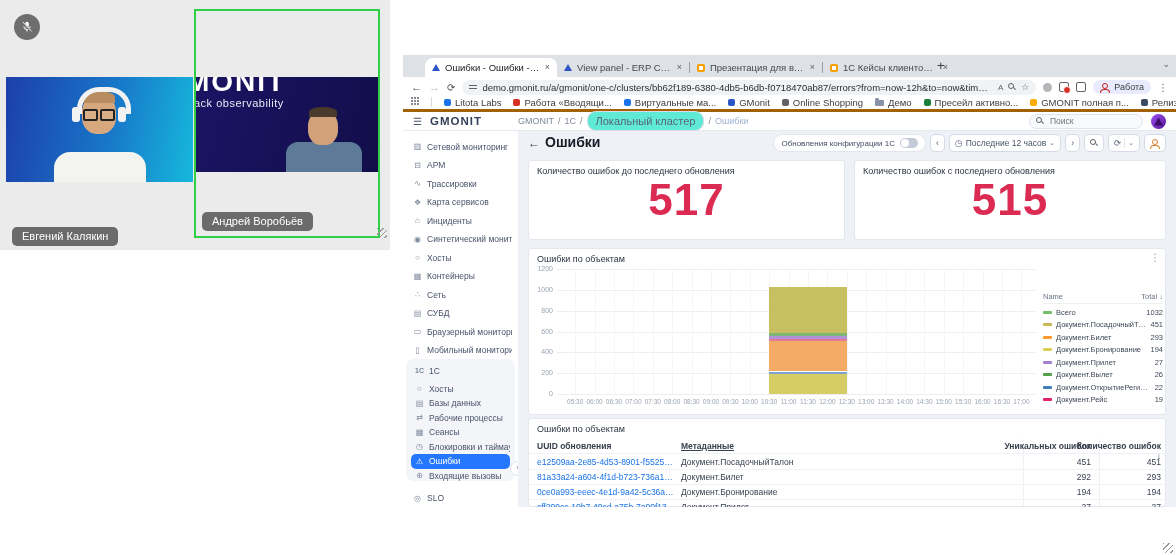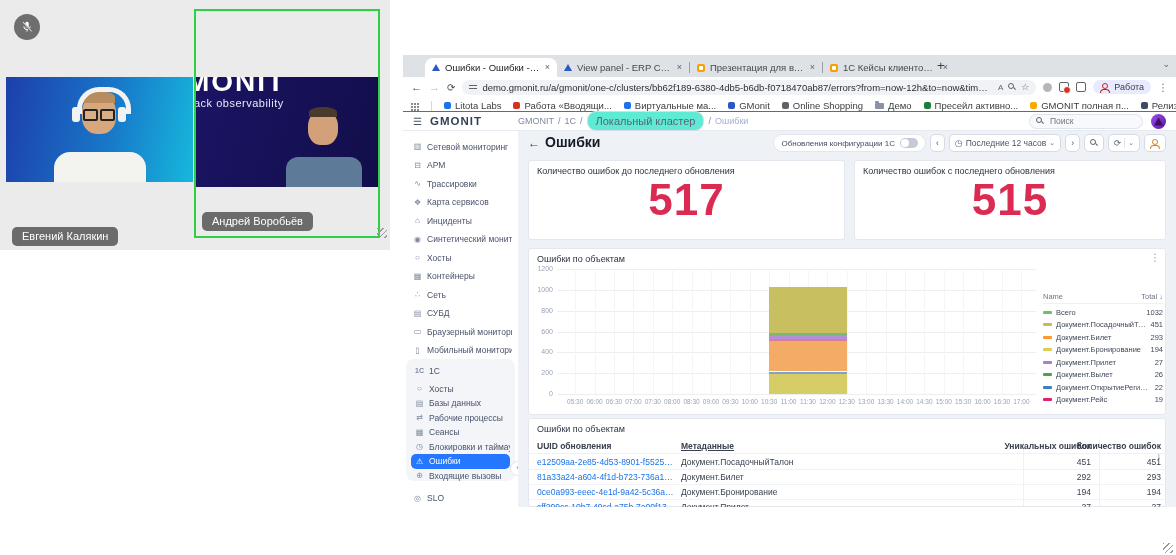--- a/index.html
+++ b/index.html
@@ -5,21 +5,21 @@
   html,body{margin:0;padding:0;background:#fff;}
   #root{position:relative;width:1176px;height:555px;background:#fff;overflow:hidden;
         font-family:"Liberation Sans",sans-serif;-webkit-font-smoothing:antialiased;}
   
   .meet{position:absolute;left:0;top:0;width:390px;height:250px;background:#ebebeb;}
   .tile{position:absolute;top:8px;height:241px;}
   .tile1{left:6px;width:187px;}
   .tile2{left:194px;top:9px;width:182px;height:225px;border:2px solid #2fd046;background:#ebebeb;}
   .video1{position:absolute;left:0;top:69px;width:187px;height:105px;overflow:hidden;
           background:linear-gradient(100deg,#1d3faa 0%,#1877c9 55%,#16b8dc 100%);}
-  .video2{position:absolute;left:0;top:66px;width:182px;height:110px;overflow:hidden;
+  .video2{position:absolute;left:0;top:66px;width:182px;height:95px;overflow:hidden;
           background:linear-gradient(105deg,#1b1464 0%,#120e4a 100%);}
   .vline1{position:absolute;left:-10px;top:-11px;color:#fff;font-size:28px;font-weight:bold;letter-spacing:2px;}
   .vline2{position:absolute;left:-2px;top:20px;color:#e8e9f5;font-size:11px;letter-spacing:.5px;}
   .name-chip{position:absolute;bottom:5px;left:6px;background:rgba(95,95,95,.92);color:#fff;
              font-size:11px;padding:3px 10px 4px;border-radius:5px;white-space:nowrap;}
   .tile1 .name-chip{bottom:3px;left:6px;}
   .mic-off{position:absolute;left:8px;top:6px;width:26px;height:26px;border-radius:50%;
            background:#6e6e6e;display:flex;align-items:center;justify-content:center;z-index:3;}
   
   .p-head{position:absolute;border-radius:46% 46% 42% 42%;background:#d7a87d;}
@@ -72,21 +72,21 @@
         padding:0 7px;flex:none;cursor:pointer;}
   .chip span{font-size:9px;color:#3c4043;}
   .po{width:10px;height:9px;flex:none;}
   .po i{display:block;}
   .po .h{width:4px;height:4px;border:1px solid #c5221f;border-radius:50%;margin:0 auto;}
   .po .b{width:8px;height:3px;border:1px solid #c5221f;border-bottom:none;border-radius:4px 4px 0 0;margin:0 auto;}
   .po.orange .h{border-color:#d9822b;}
   .po.orange .b{border-color:#d9822b;}
   .kebab{font-size:10px;color:#5f6368;cursor:pointer;}
   .bookbar{position:absolute;left:0;top:42px;width:773px;height:15px;background:#fff;display:flex;
-           align-items:flex-end;gap:12px;padding:0 8px;box-sizing:border-box;border-bottom:1px solid #a16207;overflow:hidden;}
+           align-items:flex-start;gap:12px;padding:0 8px;box-sizing:border-box;border-bottom:3px solid #a16207;overflow:hidden;}
   .dots9{width:8px;height:8px;position:relative;flex:none;cursor:pointer;}
   .dots9::before{content:"";position:absolute;left:0;top:0;width:2px;height:2px;background:#5f6368;border-radius:50%;
      box-shadow:3px 0 0 #5f6368,6px 0 0 #5f6368,0 3px 0 #5f6368,3px 3px 0 #5f6368,6px 3px 0 #5f6368,
                 0 6px 0 #5f6368,3px 6px 0 #5f6368,6px 6px 0 #5f6368;}
   .bdiv{width:1px;height:10px;background:#d5d8dc;flex:none;}
   .bm{display:flex;align-items:center;gap:4px;flex:none;cursor:pointer;}
   .bm span{font-size:9.5px;color:#3c4043;white-space:nowrap;}
   .fav{width:7px;height:7px;border-radius:2px;flex:none;}
   .fold{width:9px;height:6px;background:#8a93a6;border-radius:1px;position:relative;flex:none;}
   .fold::before{content:"";position:absolute;left:0;top:-2px;width:4px;height:2px;background:#8a93a6;border-radius:1px 1px 0 0;}

